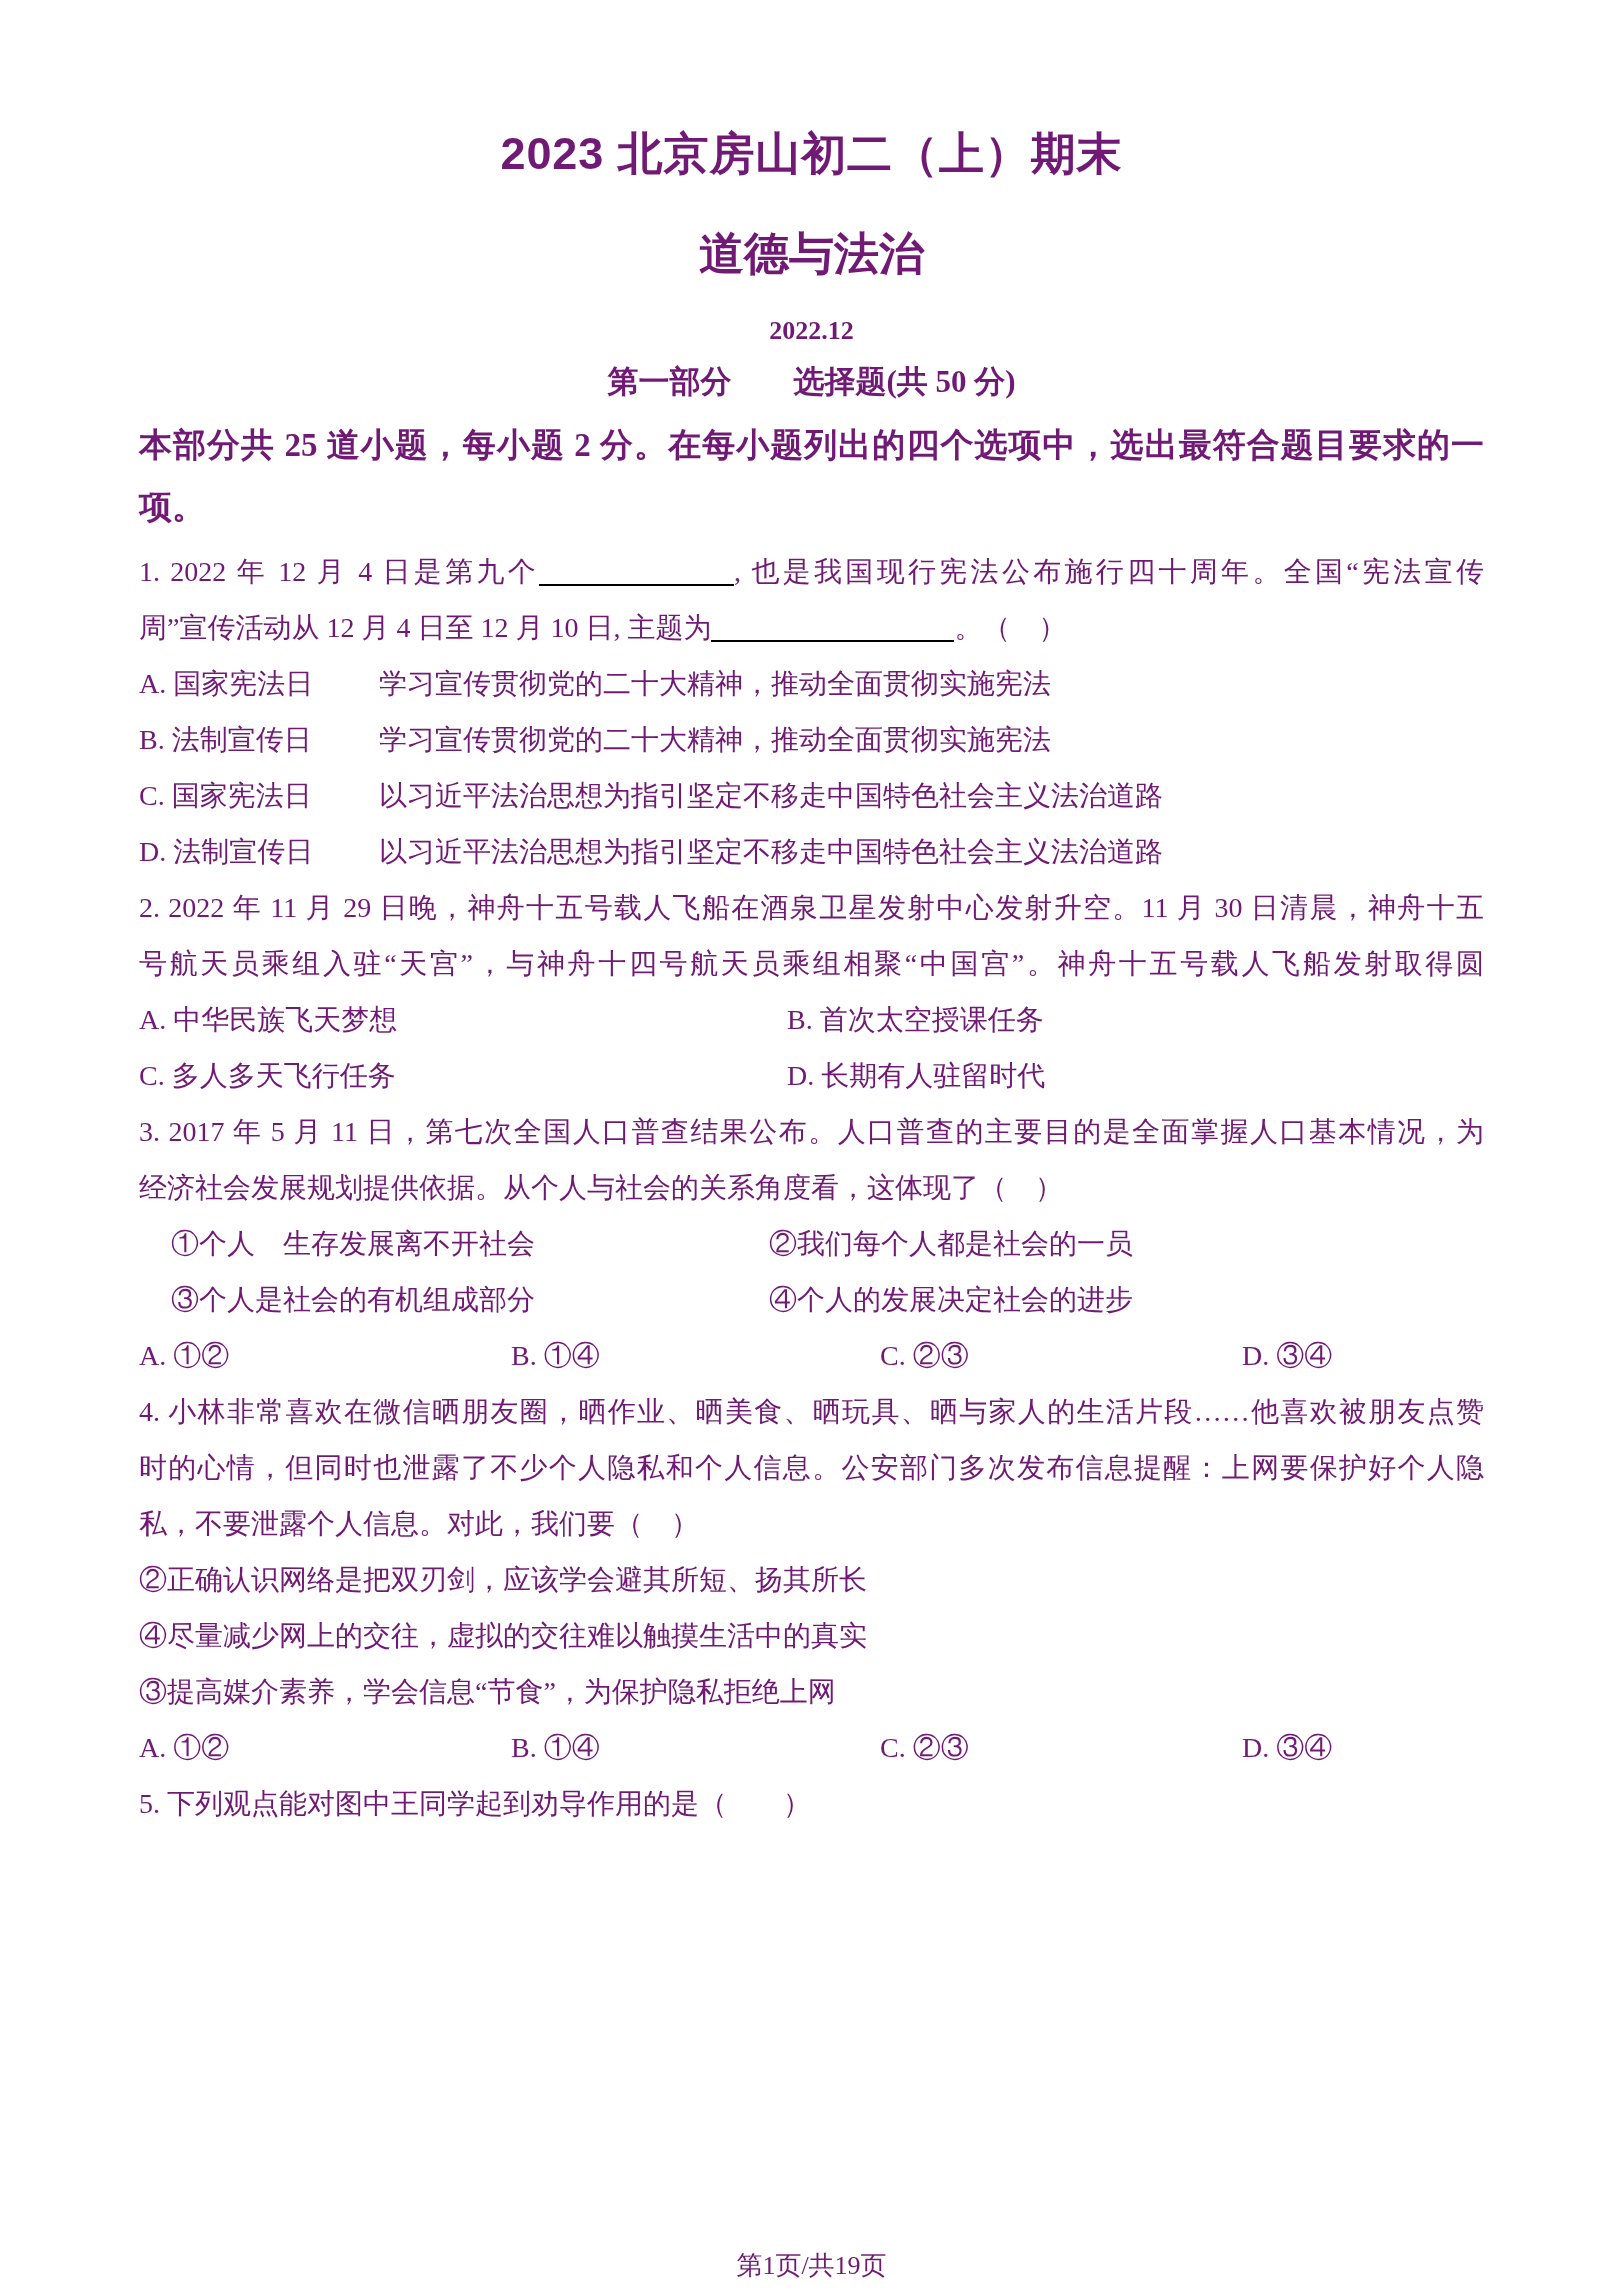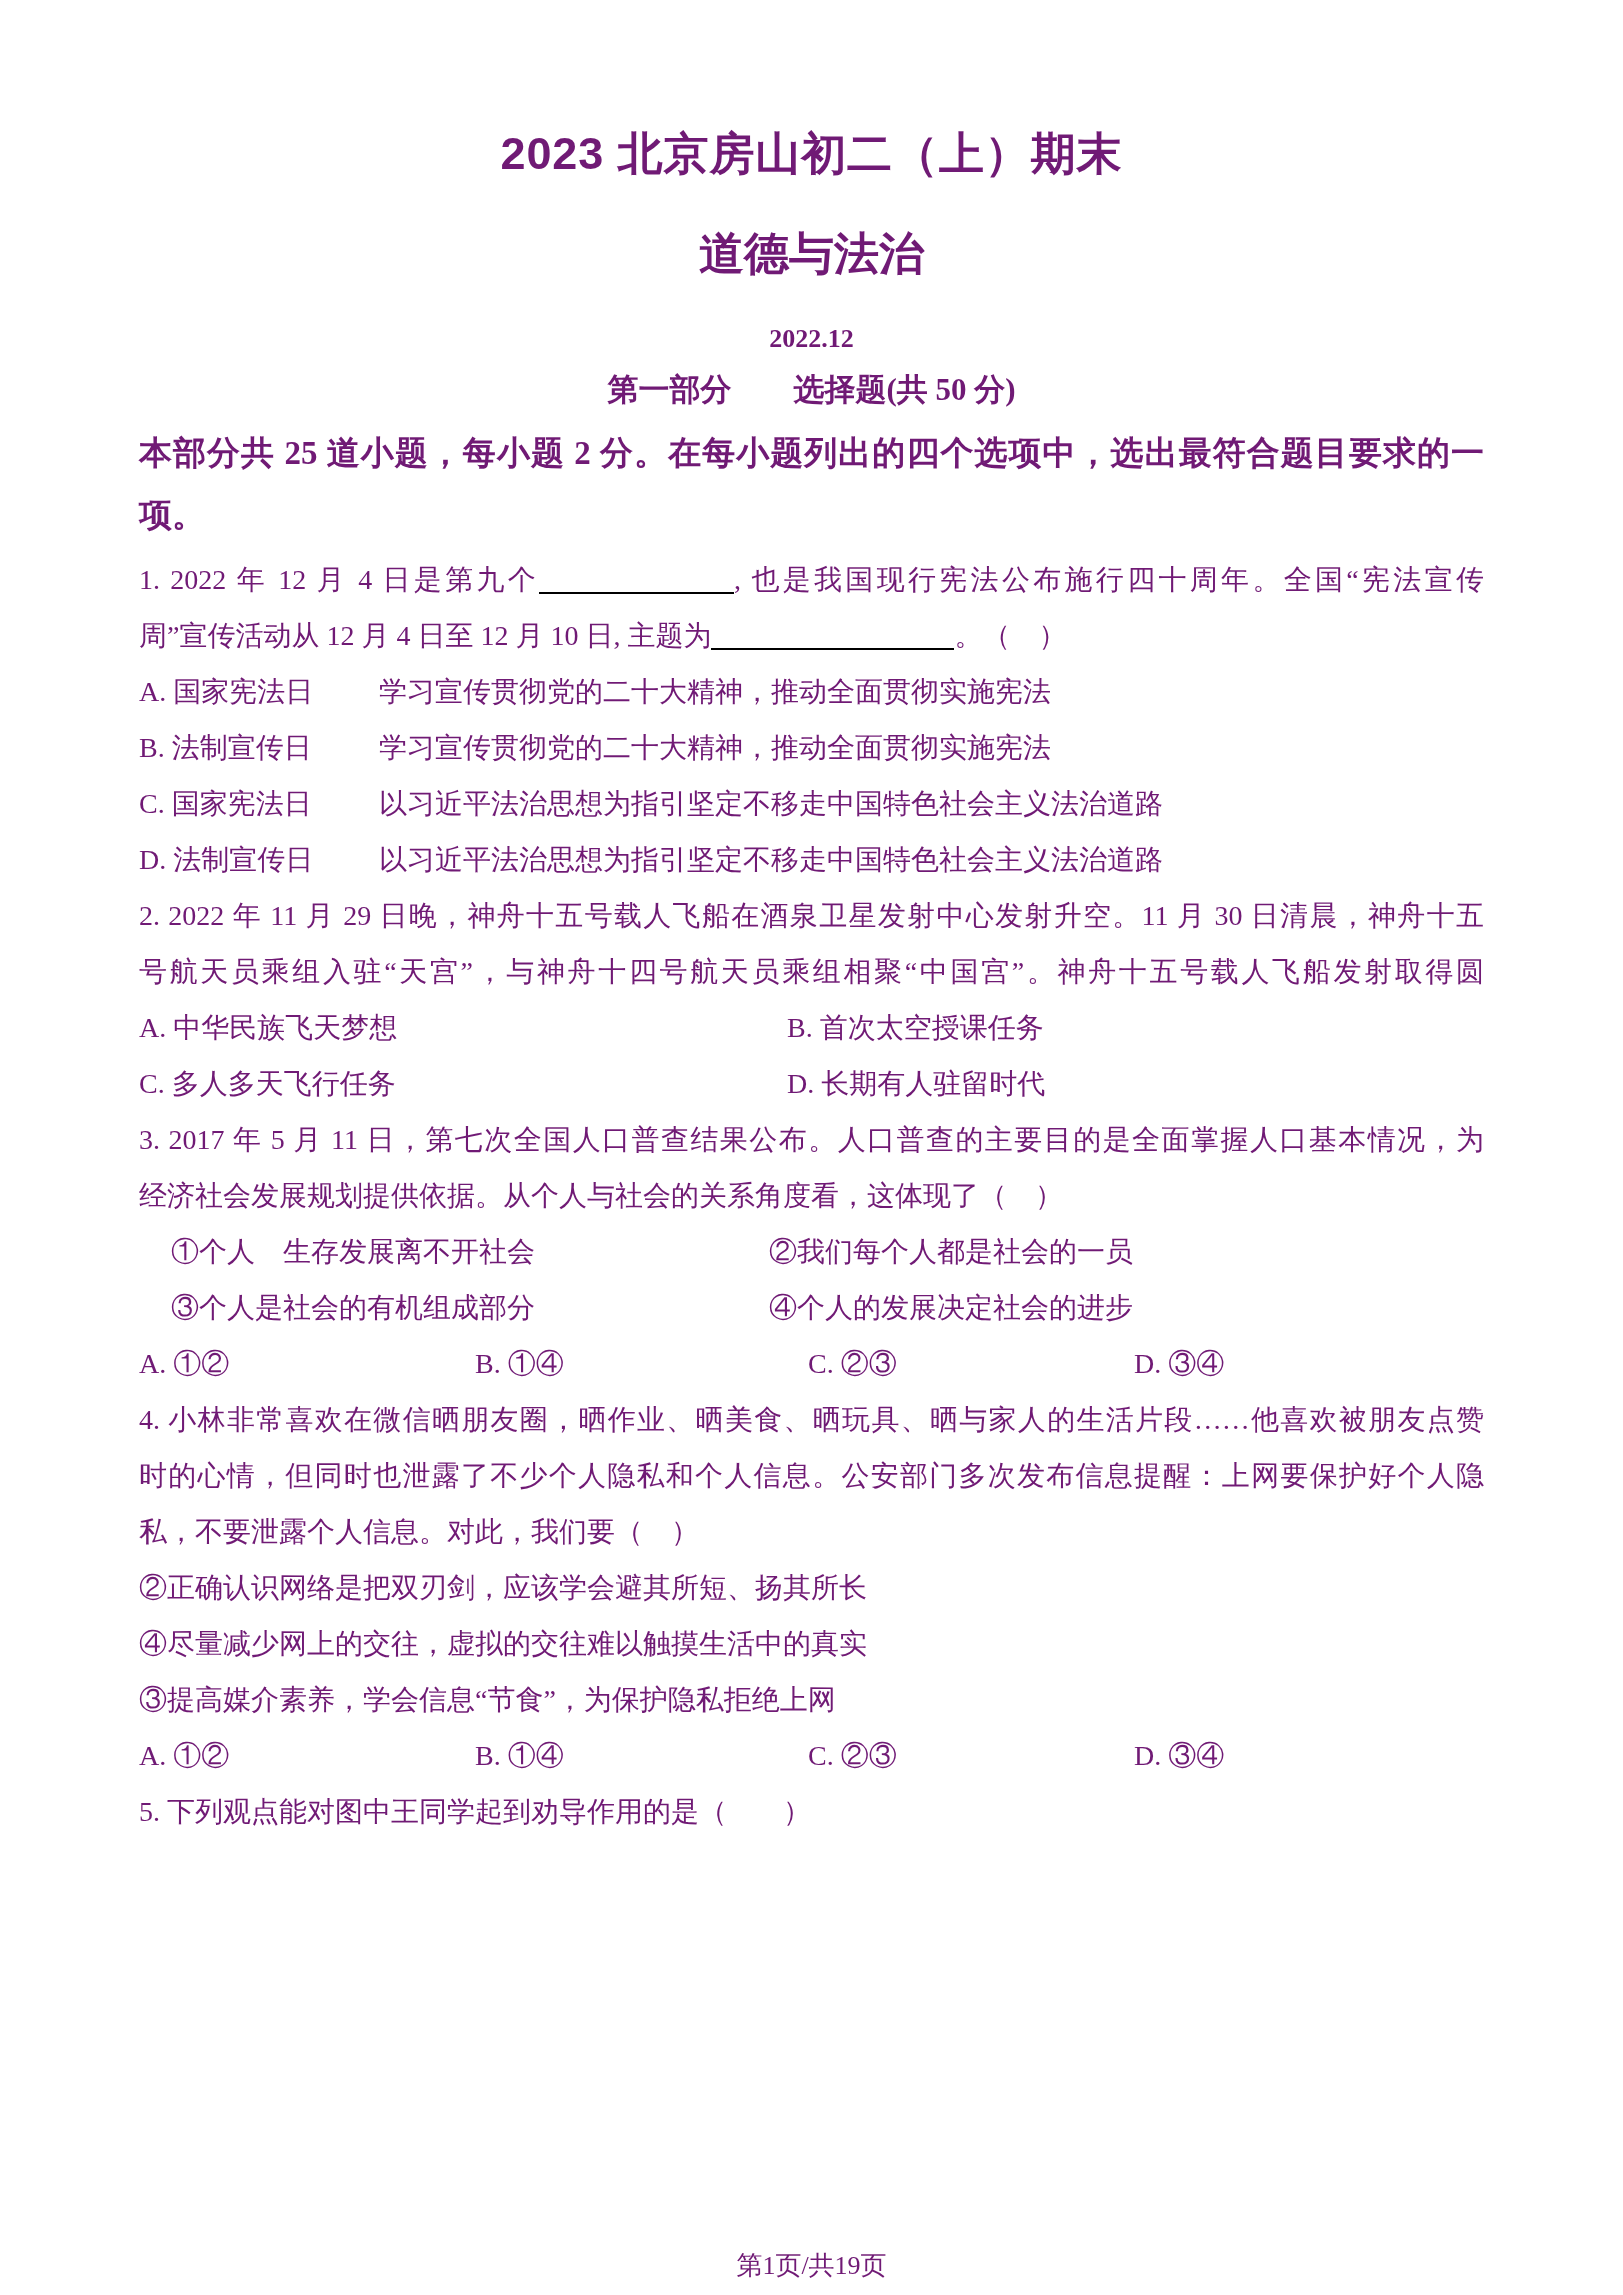--- a/index.html
+++ b/index.html
@@ -30,21 +30,21 @@
   }
   .subtitle {
     margin: 45px 0 0 0;
     font-family: "Liberation Sans", "DejaVu Sans", sans-serif;
     font-weight: bold;
     font-size: 45px;
     line-height: 55px;
     text-align: center;
   }
   .exam-date {
-    margin-top: 40px;
+    margin-top: 32px;
     font-weight: bold;
     font-size: 26px;
     line-height: 35px;
     text-align: center;
   }
   .section-heading {
     margin-top: 12px;
     font-weight: bold;
     font-size: 31px;
     line-height: 43px;
@@ -96,20 +96,21 @@
   .grid2s {
     display: grid;
     grid-template-columns: 598px auto;
     line-height: 56px;
     margin-left: 32px;
   }
   .grid4 {
     display: grid;
     grid-template-columns: 336px 333px 326px auto;
     line-height: 56px;
+    gap: 36px;
   }
   .page-footer {
     position: absolute;
     left: 0;
     right: 0;
     top: 2250px;
     text-align: center;
     font-size: 26px;
     line-height: 31px;
   }

